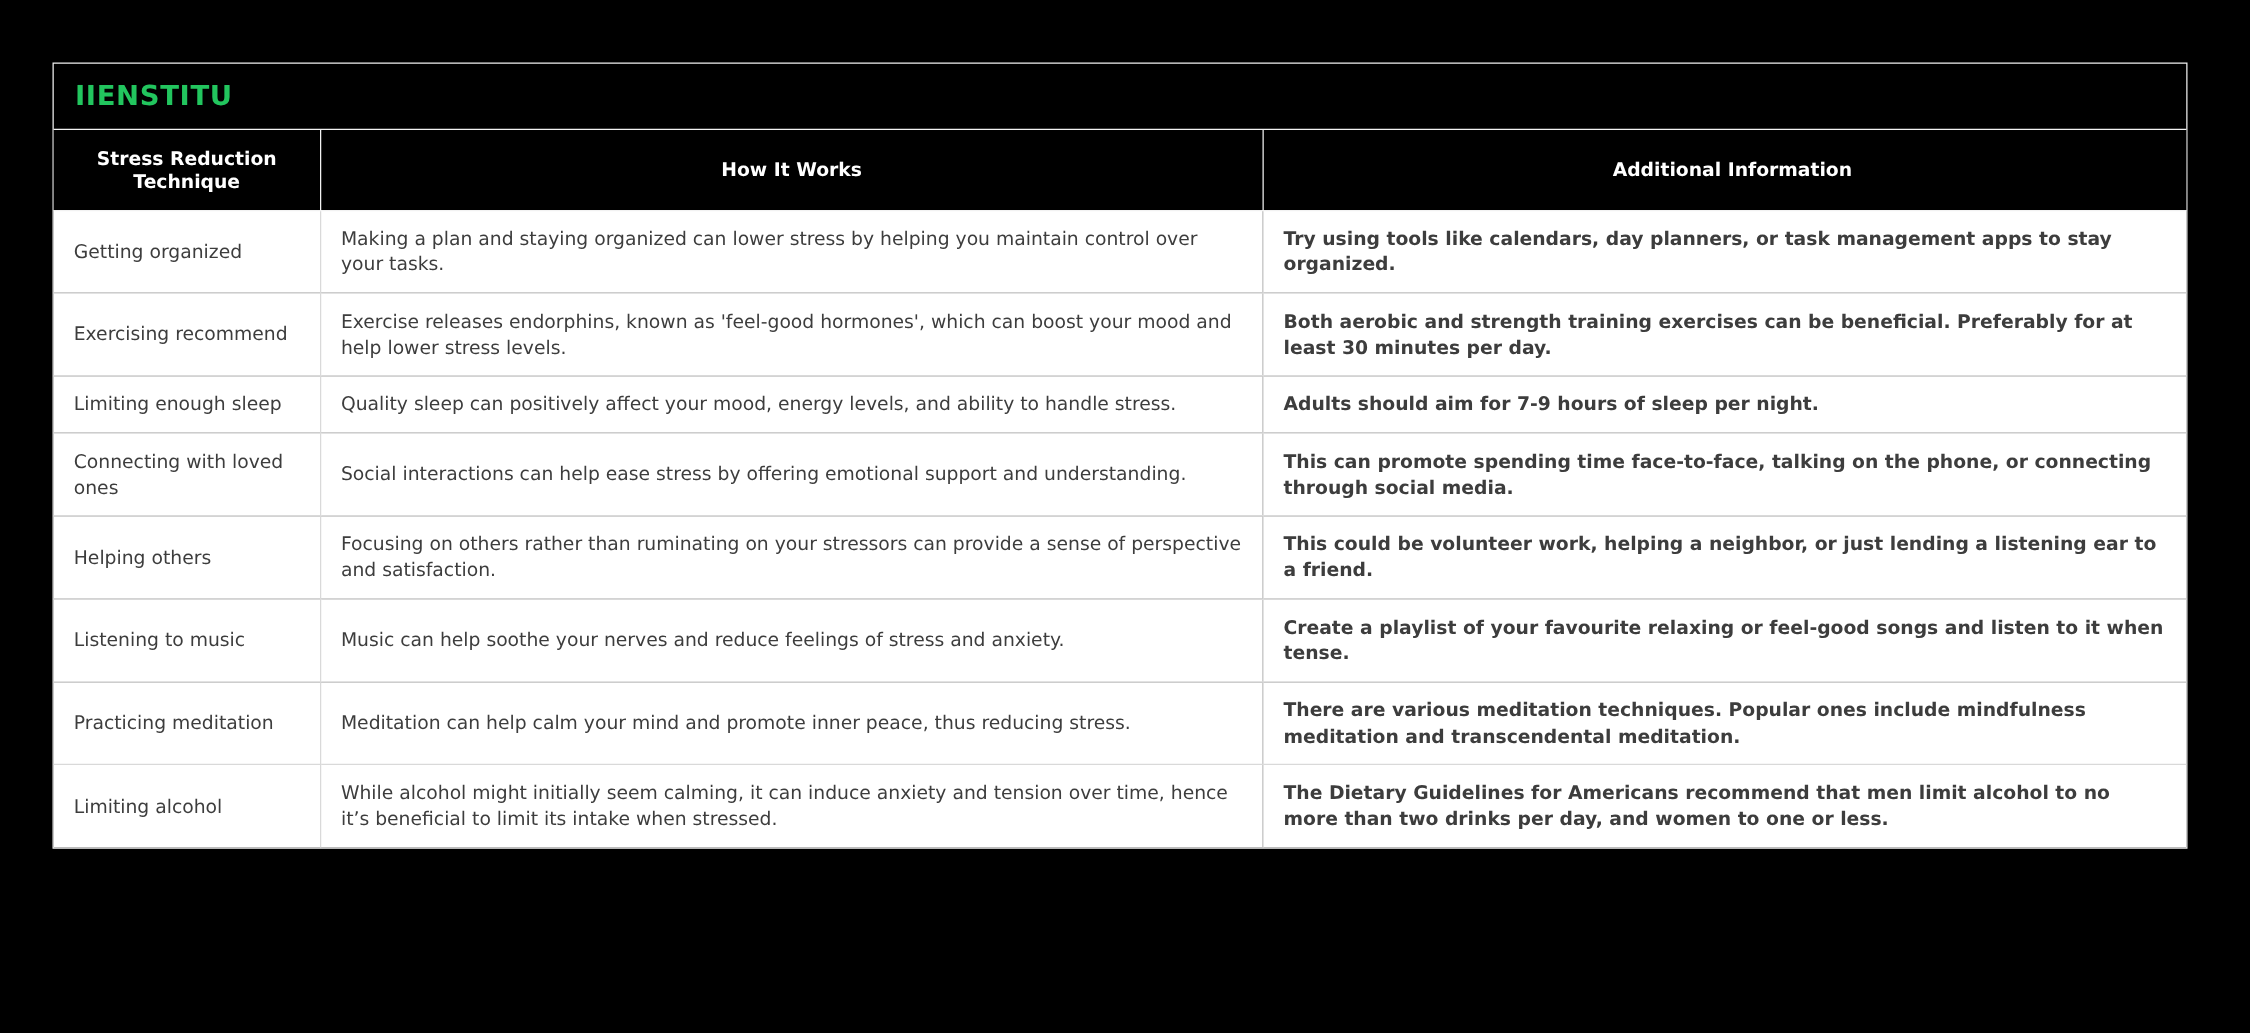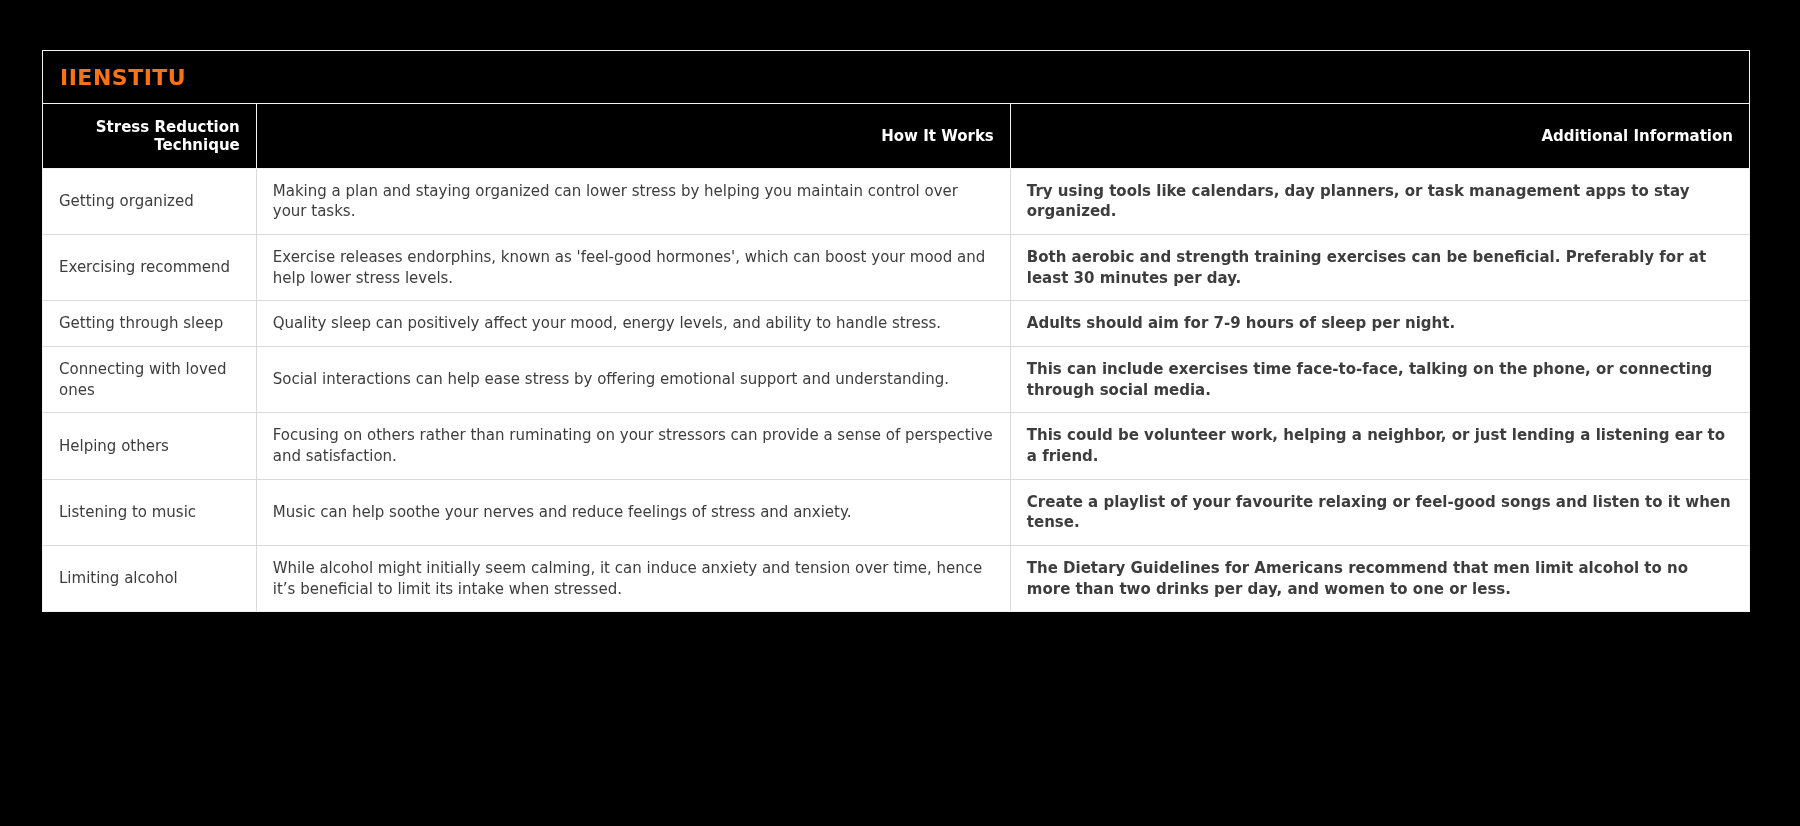--- a/index.html
+++ b/index.html
@@ -14,40 +14,40 @@
     left: 42px; top: 50px;
     width: 1708px;
     background: #000000;
     border: 1px solid #f2f2f2;
   }
   .card-title {
     height: 53px;
     display: flex;
     align-items: center;
     padding: 0 17px;
-    color: #f97316;
+    color: #22c55e;
     font-size: 22px;
     font-weight: bold;
     letter-spacing: 0.5px;
     border-bottom: 1px solid #f2f2f2;
   }
   table.data-table {
     width: 100%;
     border-collapse: collapse;
     table-layout: fixed;
   }
   col.c1 { width: 12.5%; }
   col.c2 { width: 44.2%; }
   col.c3 { width: 43.3%; }
   th {
     background: #000000;
     color: #ffffff;
     font-size: 15px;
     font-weight: bold;
-    text-align: right;
+    text-align: center;
     vertical-align: middle;
     padding: 12px 16px;
     height: 64px;
     border-right: 1px solid #f2f2f2;
     border-bottom: 1px solid #f2f2f2;
   }
   th:last-child { border-right: none; padding-left: 28px; }
   td {
     background: #ffffff;
     color: #3d3d3d;
@@ -89,44 +89,49 @@
         </tr>
 
 
         <tr>
           <td>Exercising recommend</td>
           <td>Exercise releases endorphins, known as 'feel-good hormones', which can boost your mood and help lower stress levels.</td>
           <td>Both aerobic and strength training exercises can be beneficial. Preferably for at least 30 minutes per day.</td>
         </tr>
 
         <tr>
-          <td>Getting through sleep</td>
+          <td>Limiting enough sleep</td>
           <td>Quality sleep can positively affect your mood, energy levels, and ability to handle stress.</td>
           <td>Adults should aim for 7-9 hours of sleep per night.</td>
         </tr>
 
         <tr>
           <td>Connecting with loved ones</td>
           <td>Social interactions can help ease stress by offering emotional support and understanding.</td>
-          <td>This can include exercises time face-to-face, talking on the phone, or connecting through social media.</td>
+          <td>This can promote spending time face-to-face, talking on the phone, or connecting through social media.</td>
         </tr>
 
 
         <tr>
           <td>Helping others</td>
           <td>Focusing on others rather than ruminating on your stressors can provide a sense of perspective and satisfaction.</td>
           <td>This could be volunteer work, helping a neighbor, or just lending a listening ear to a friend.</td>
         </tr>
 
         <tr>
           <td>Listening to music</td>
           <td>Music can help soothe your nerves and reduce feelings of stress and anxiety.</td>
           <td>Create a playlist of your favourite relaxing or feel-good songs and listen to it when tense.</td>
         </tr>
 
+        <tr>
+          <td>Practicing meditation</td>
+          <td>Meditation can help calm your mind and promote inner peace, thus reducing stress.</td>
+          <td>There are various meditation techniques. Popular ones include mindfulness meditation and transcendental meditation.</td>
+        </tr>
 
         <tr>
           <td>Limiting alcohol</td>
           <td>While alcohol might initially seem calming, it can induce anxiety and tension over time, hence it’s beneficial to limit its intake when stressed.</td>
           <td>The Dietary Guidelines for Americans recommend that men limit alcohol to no more than two drinks per day, and women to one or less.</td>
         </tr>
       </tbody>
   </table>
 </div>
 

